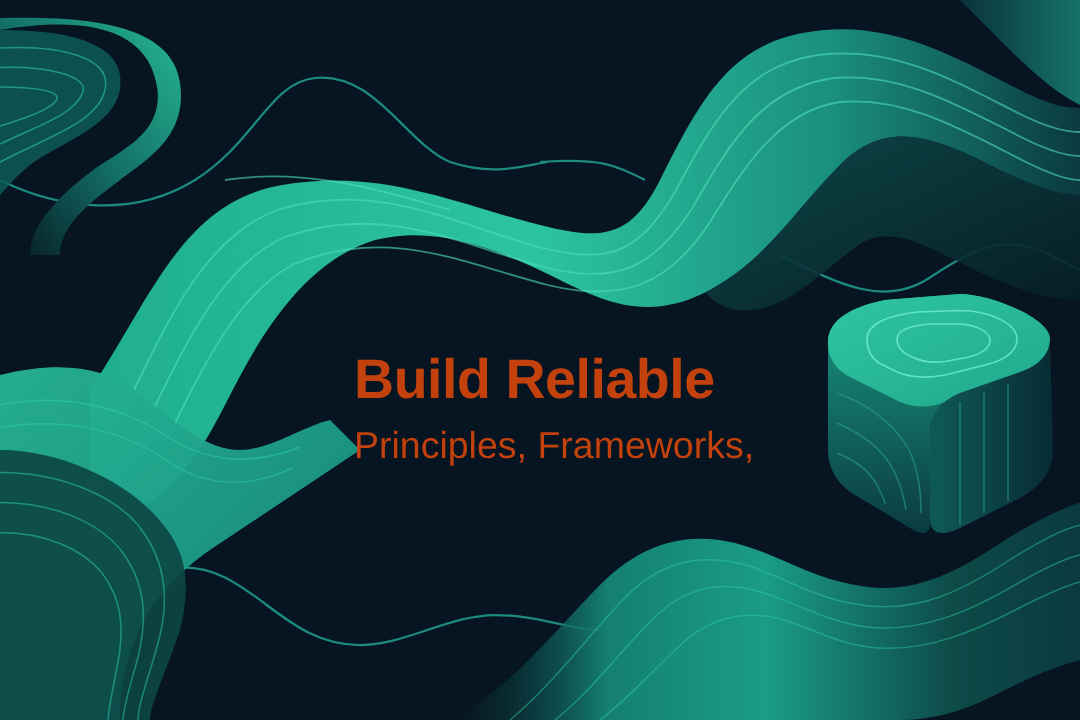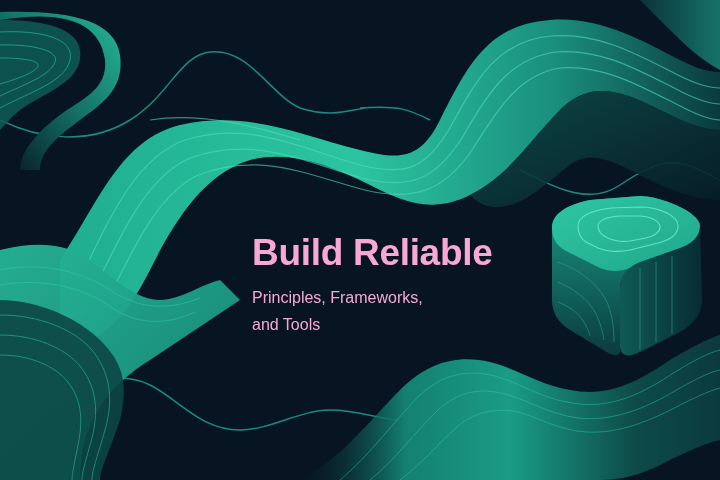--- a/index.html
+++ b/index.html
@@ -1,21 +1,21 @@
 <!DOCTYPE html>
 <html><head>
 <meta charset="utf-8">
 <style>
   html, body { margin: 0; padding: 0; }
   body { width: 720px; height: 480px; overflow: hidden; background: #061521; }
   .canvas { position: relative; width: 720px; height: 480px; background: #061521; overflow: hidden; }
   .art { position: absolute; left: 0; top: 0; width: 720px; height: 480px; }
-  .title-block { position: absolute; left: 252px; top: 232px; color: #f9a8d4; font-family: "Liberation Sans", sans-serif; }
+  .title-block { position: absolute; left: 236px; top: 232px; color: #c2410c; font-family: "Liberation Sans", sans-serif; }
   .title-line { font-size: 37px; font-weight: 700; line-height: 42px; letter-spacing: -0.3px; white-space: nowrap; }
-  .subtitle-line { font-size: 16px; font-weight: 400; line-height: 27px; white-space: nowrap; }
+  .subtitle-line { font-size: 25px; font-weight: 400; line-height: 27px; white-space: nowrap; }
   .subtitle { margin-top: 10px; }
 </style>
 </head>
 <body>
 
 <div class="canvas">
   <svg class="art" viewBox="0 0 720 480" xmlns="http://www.w3.org/2000/svg">
     <defs>
       <linearGradient id="gMain" x1="0" y1="0" x2="1" y2="0">
         <stop offset="0" stop-color="#1fae90"></stop>
@@ -119,16 +119,15 @@
         <path d="M656,262 L656,342"></path>
         <path d="M672,256 L672,334"></path>
       </g>
     </g>
   </svg>
 
   <div class="title-block">
     <div class="title-line">Build Reliable</div>
     <div class="subtitle">
       <div class="subtitle-line">Principles, Frameworks,</div>
-      <div class="subtitle-line">and Tools</div>
     </div>
   </div>
 </div>
 
 </body></html>

